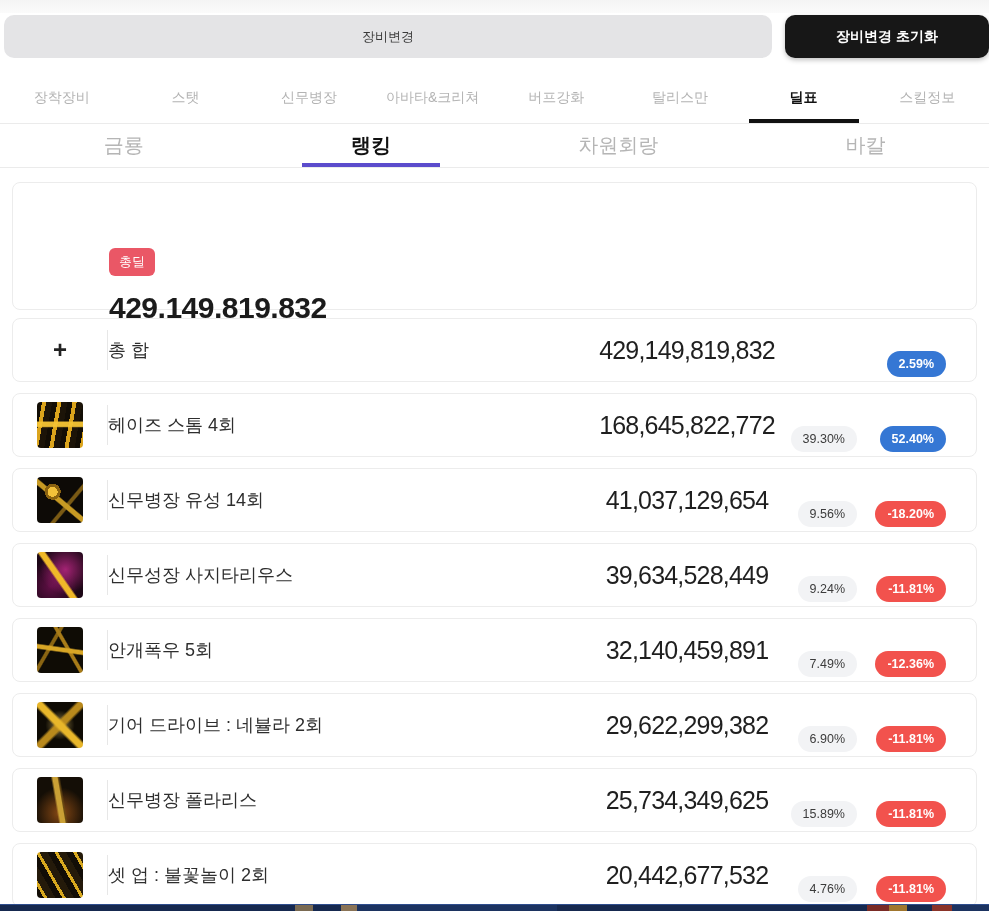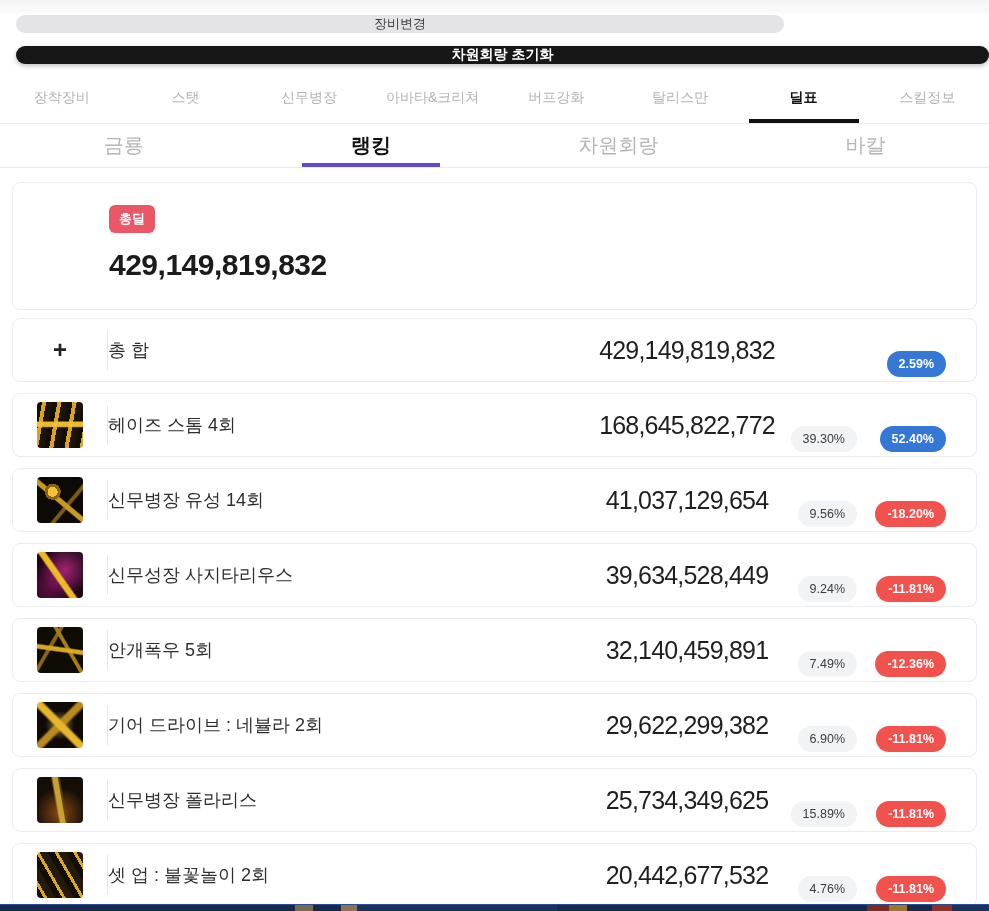--- a/index.html
+++ b/index.html
@@ -4,21 +4,21 @@
 <style>
   * { margin:0; padding:0; box-sizing:border-box; }
   html,body { width:989px; height:911px; overflow:hidden; }
   body {
     font-family:"Liberation Sans","DejaVu Sans",sans-serif;
     background:#fff; color:#222; position:relative;
   }
   .topband { height:13px; background:linear-gradient(#f4f4f4,#fbfbfb); }
 
   
-  .actions { display:flex; gap:13px; padding:2px 0 0 16px; height:45px;flex-direction:column; }
+  .actions { display:flex; gap:13px; padding:2px 0 0 4px; height:45px; }
   .btn-change {
     width:768px; height:43px; background:#e4e4e6; border:none;
     border-radius:10px; font-size:13px; color:#3a3a3a; cursor:pointer;
     font-family:inherit;
   }
   .btn-reset {
     flex:1; height:43px; background:#171717; border:none;
     border-radius:10px; font-size:14px; font-weight:700; color:#fff;
     cursor:pointer; font-family:inherit; box-shadow:0 2px 5px rgba(0,0,0,.25);
   }
@@ -50,21 +50,21 @@
   .subtab.active .bar { display:block; }
 
   
   .total-card {
     margin:14px 12px 0 12px; height:128px;
     border:1px solid #ececec; border-radius:8px;
     padding:22px 0 0 96px; background:#fff;
   }
   .total-badge {
     display:inline-block; background:var(--total-badge,#ea5766); color:#fff;
-    font-size:13px; font-weight:700; padding:5px 10px; border-radius:6px;
+    font-size:13px; font-weight:400; padding:5px 10px; border-radius:6px;margin-top:43px;
   }
   .total-value {
     margin-top:15px; font-size:30px; font-weight:700; color:#1b1b1b;
     letter-spacing:-0.5px;
   }
 
   
   .rows { margin:8px 12px 0 12px; }
   .row {
     position:relative; display:flex; align-items:center;
@@ -136,21 +136,21 @@
   }
   .bottom-strip .seg { height:100%; }
 </style>
 </head>
 <body>
 
 <div class="topband"></div>
 
 <div class="actions">
   <button class="btn-change">장비변경</button>
-  <button class="btn-reset">차원회랑 초기화</button>
+  <button class="btn-reset">장비변경 초기화</button>
 </div>
 
 <div class="tabs">
   <div class="tab">
     <span class="lbl">장착장비</span>
 
   </div>
 
   <div class="tab">
     <span class="lbl">스탯</span>

